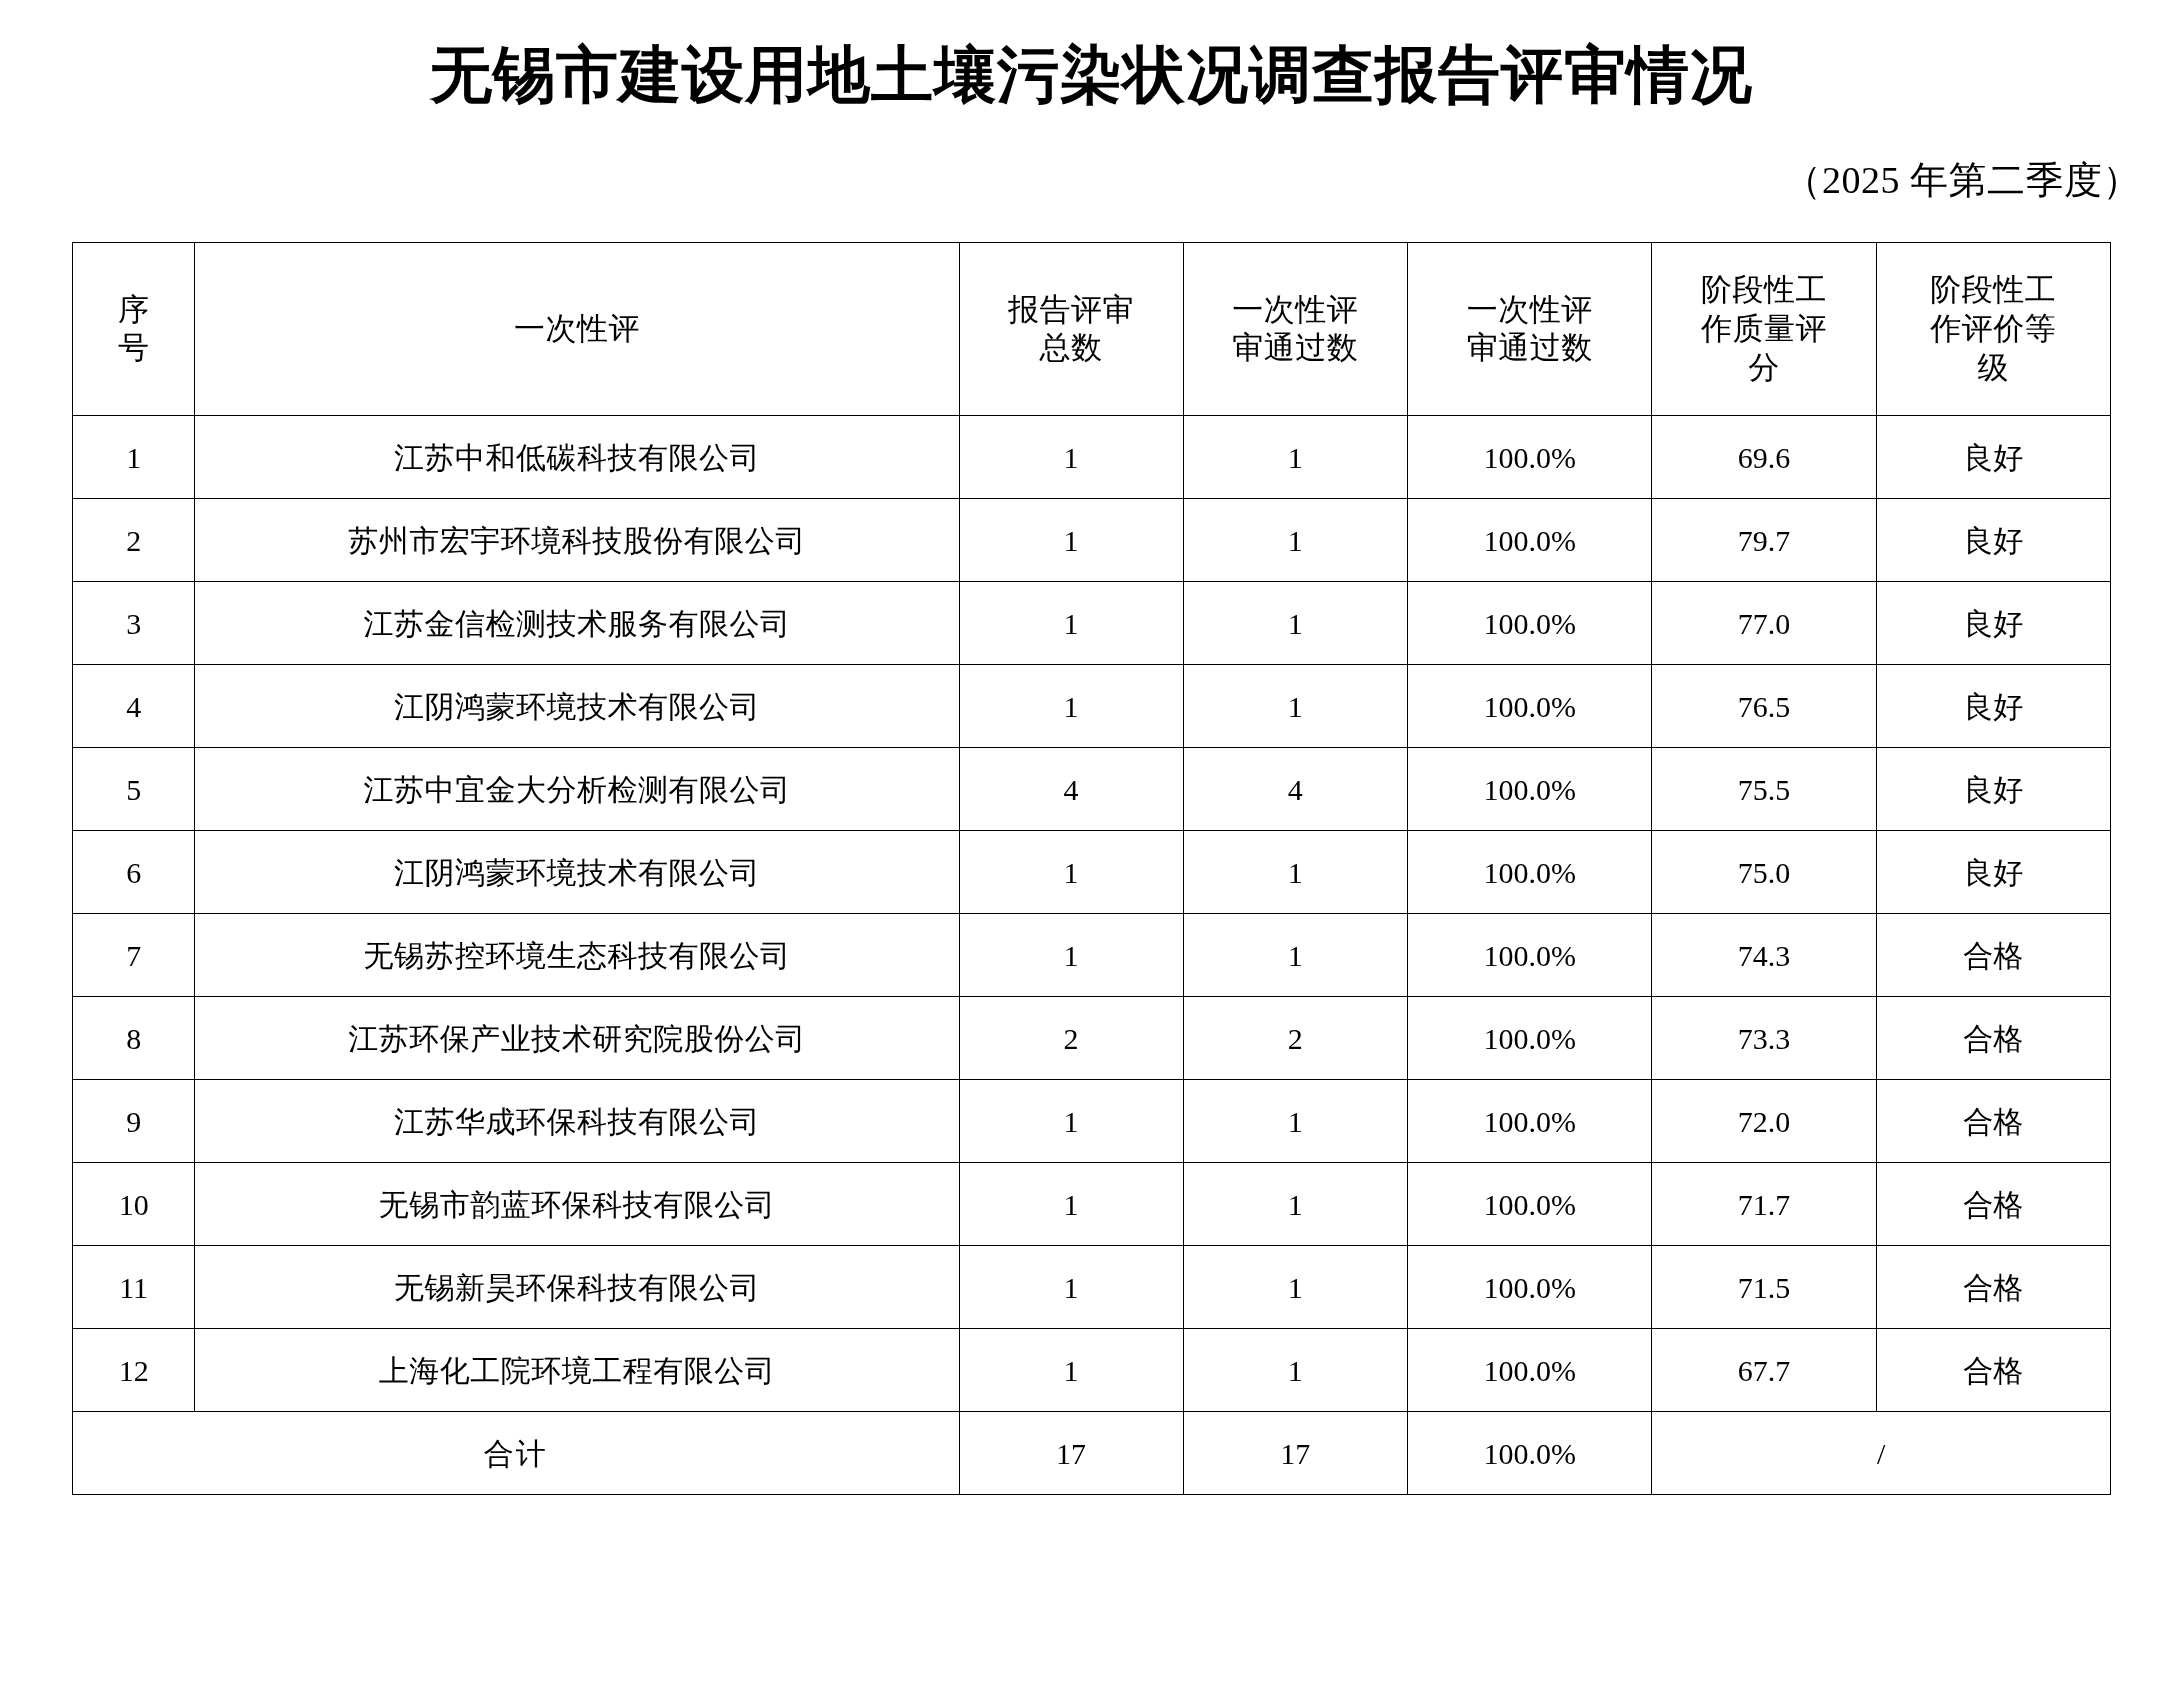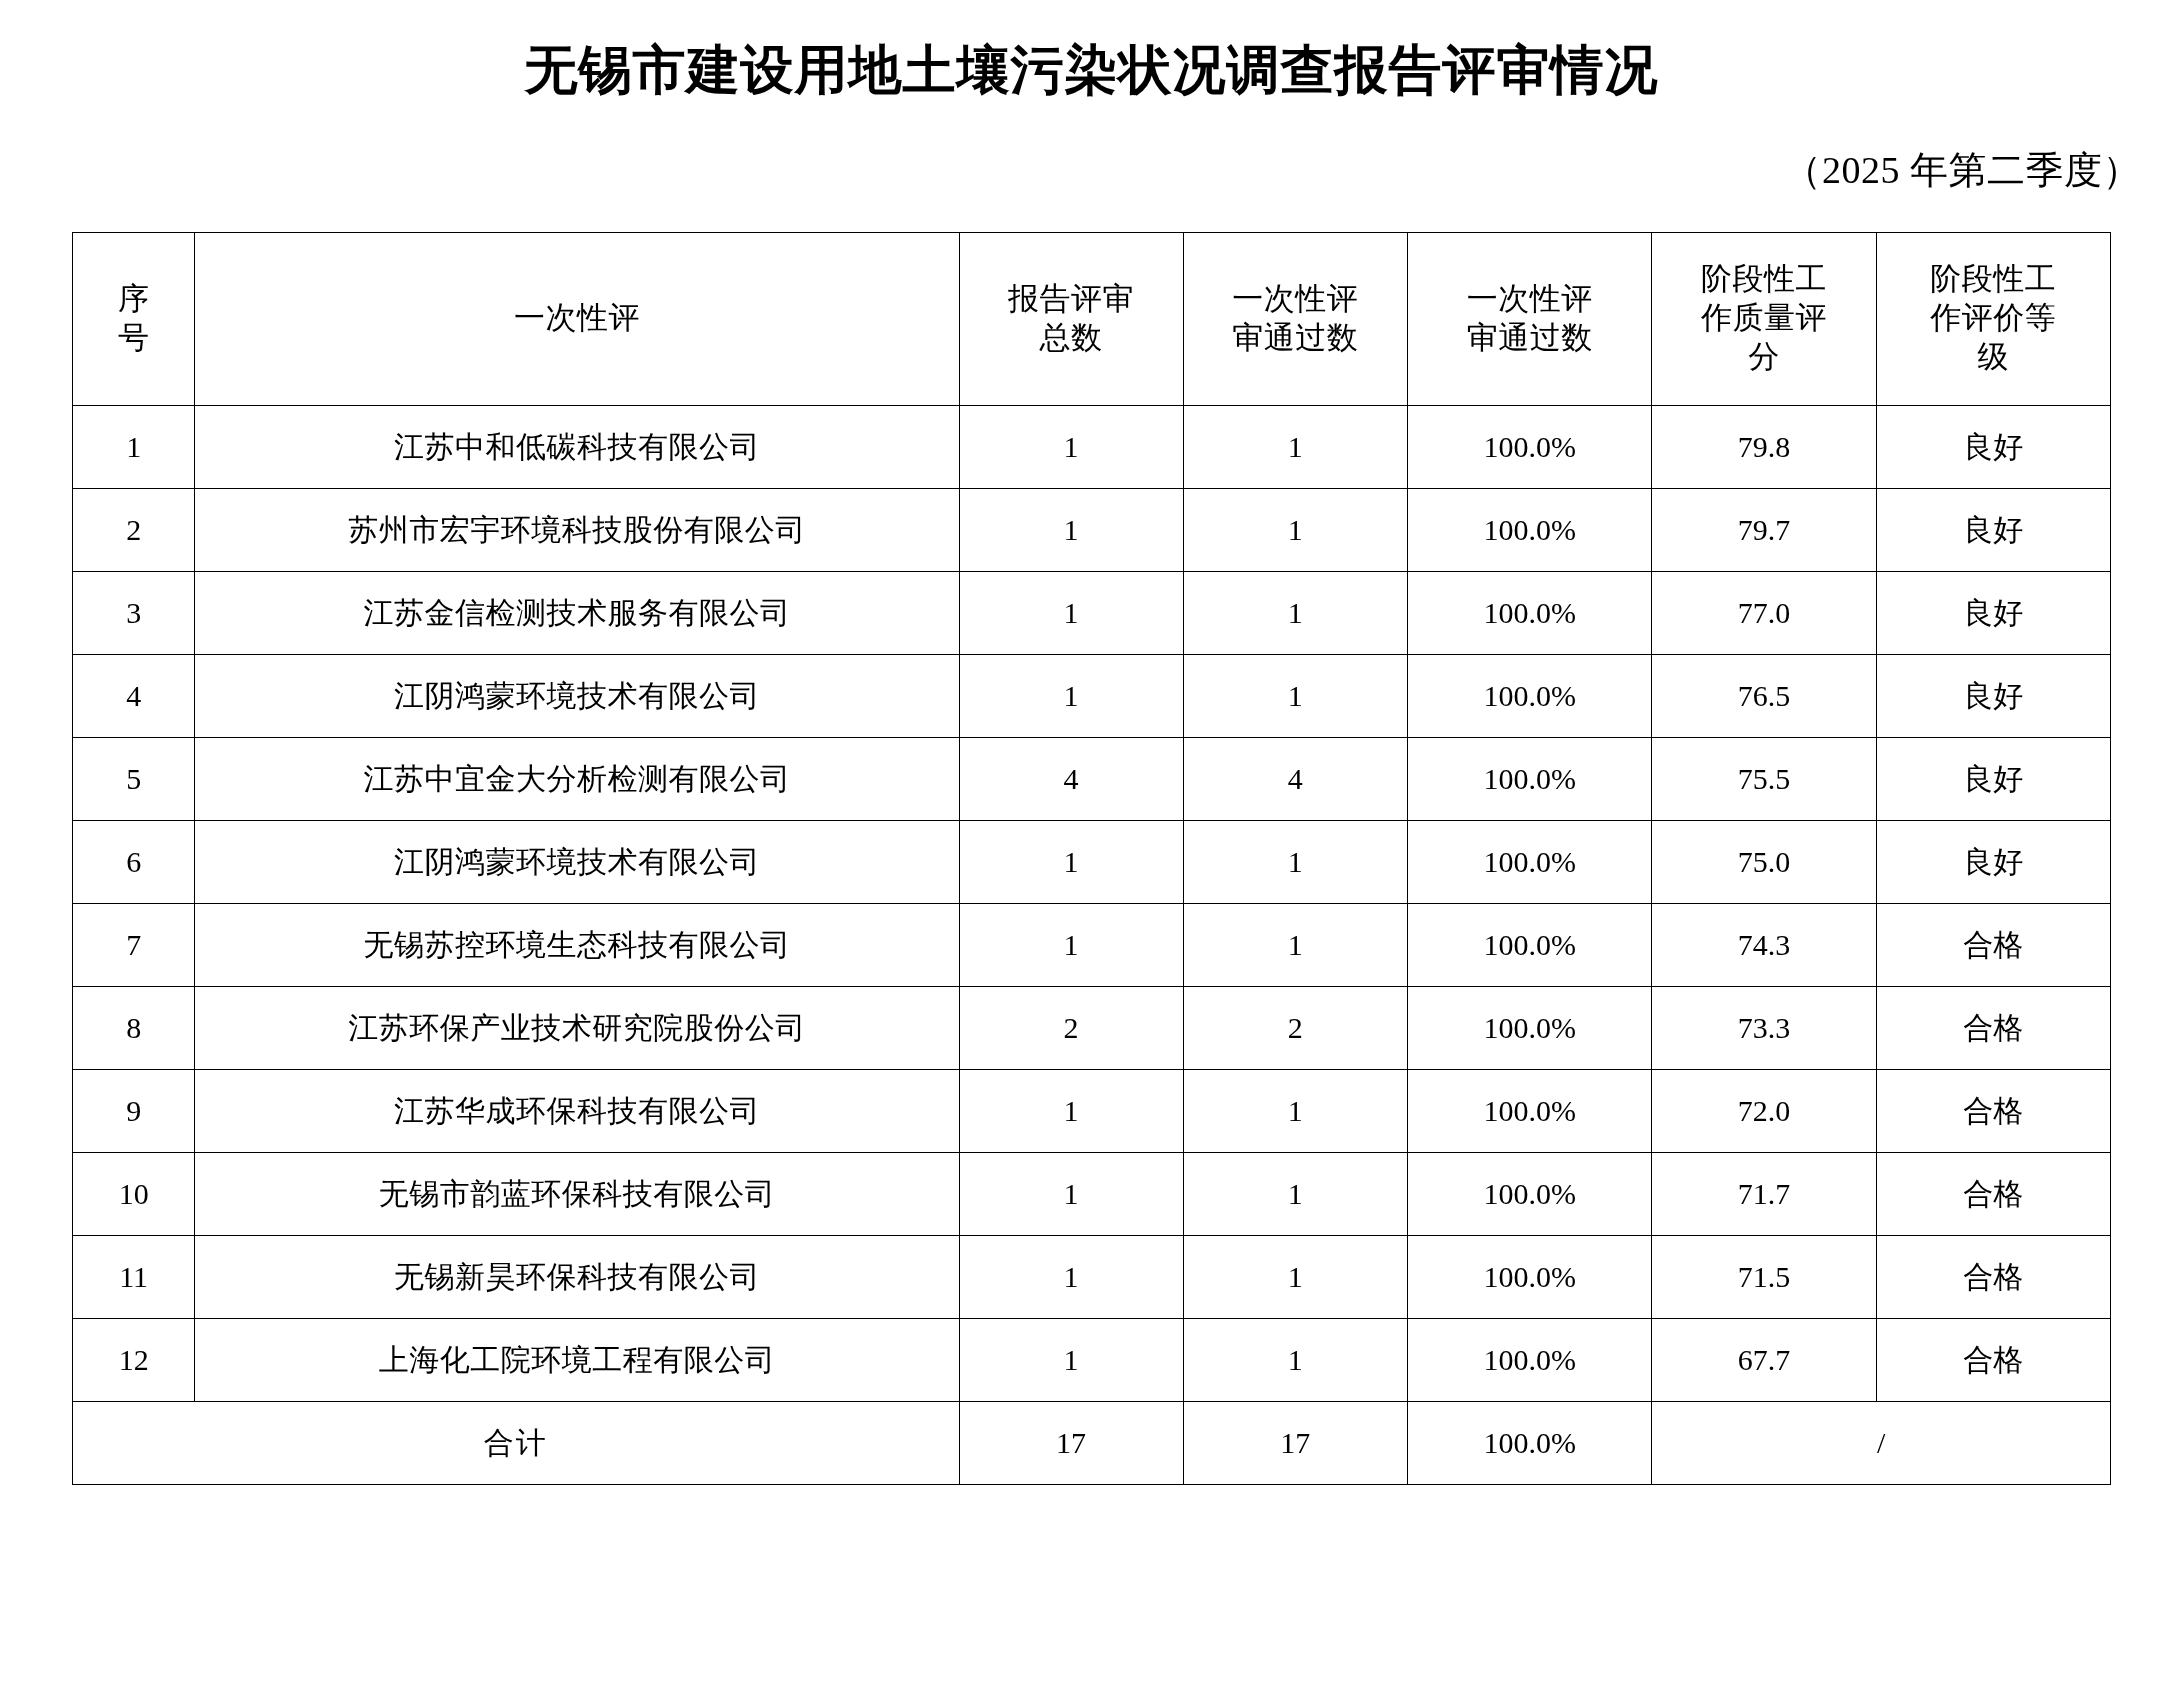--- a/index.html
+++ b/index.html
@@ -18,21 +18,21 @@
     position: relative;
     width: 2183px;
     height: 1688px;
     box-sizing: border-box;
     padding: 0;
   }
   .doc-title {
     text-align: center;
     font-family: "DejaVu Sans", "Liberation Sans", sans-serif;
     font-weight: bold;
-    font-size: 53px;
+    font-size: 62px;
     letter-spacing: 1px;
     padding-top: 38px;
     line-height: 1.2;
   }
   .doc-subtitle {
     text-align: right;
     font-size: 38px;
     padding-right: 42px;
     padding-top: 43px;
     letter-spacing: 0.5px;
@@ -147,21 +147,21 @@
           </th>
         </tr>
       </thead>
       <tbody>
         <tr>
           <td>1</td>
           <td class="unit-cell">江苏中和低碳科技有限公司</td>
           <td class="num-cell">1</td>
           <td class="num-cell">1</td>
           <td class="num-cell">100.0%</td>
-          <td class="num-cell">79.8</td>
+          <td class="num-cell">69.6</td>
           <td>良好</td>
         </tr>
         <tr>
           <td>2</td>
           <td class="unit-cell">苏州市宏宇环境科技股份有限公司</td>
           <td class="num-cell">1</td>
           <td class="num-cell">1</td>
           <td class="num-cell">100.0%</td>
           <td class="num-cell">79.7</td>
           <td>良好</td>

